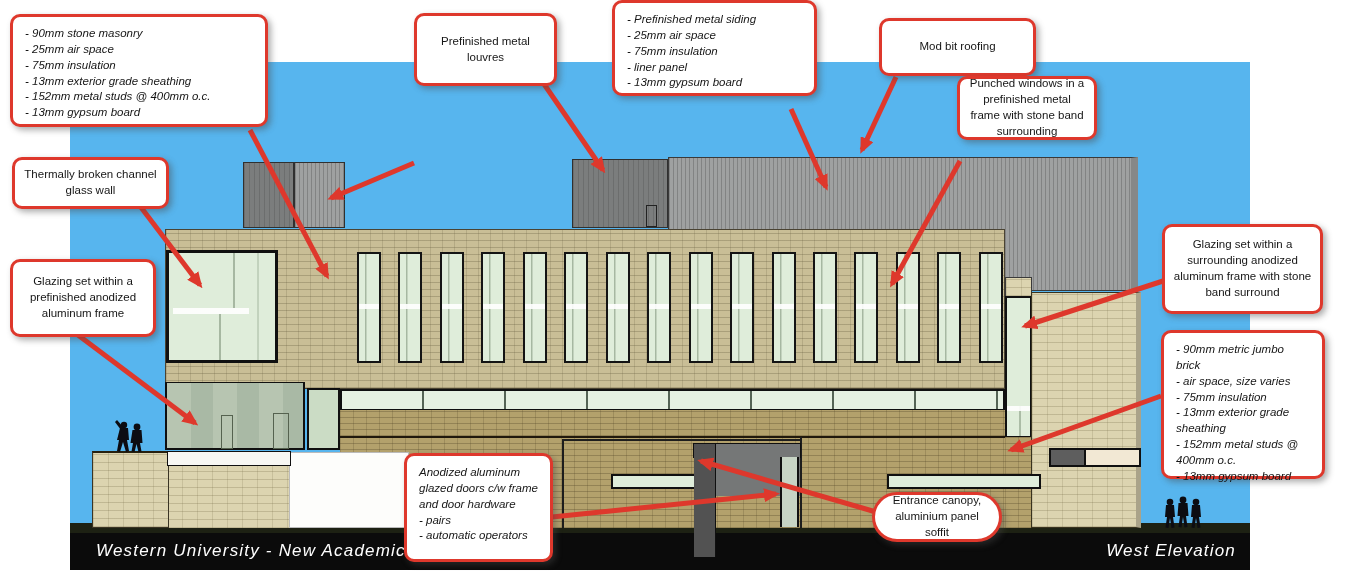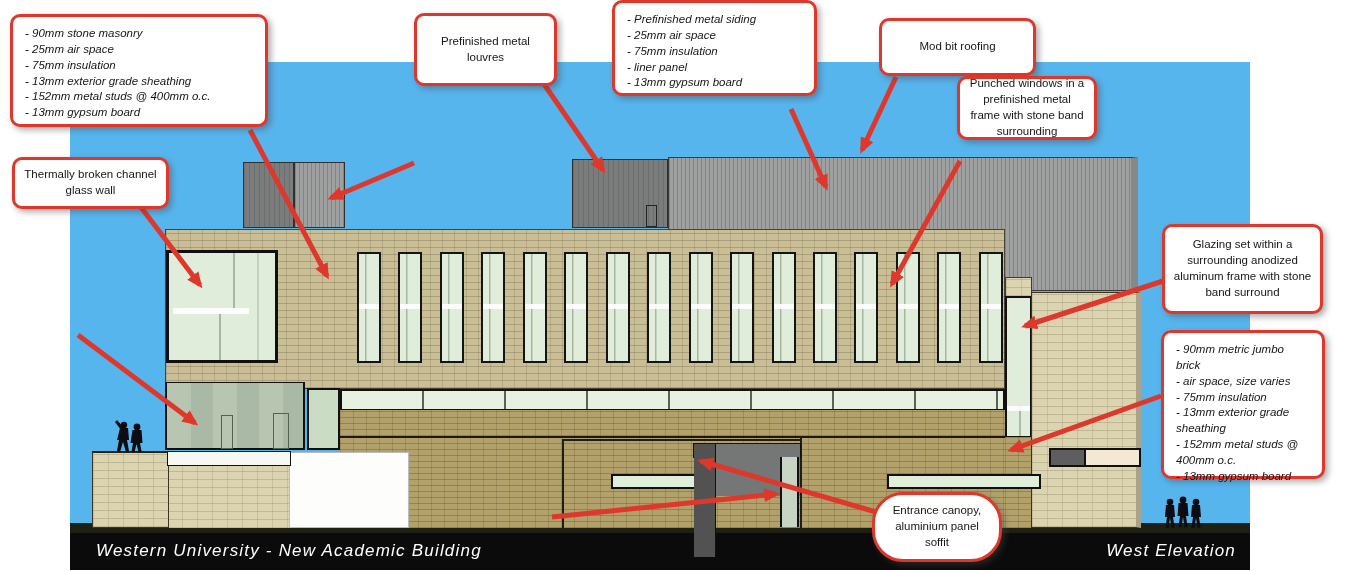--- a/index.html
+++ b/index.html
@@ -128,21 +128,21 @@
   .c2  { left:12px;  top:157px; width:157px; height:52px; }
   .c3  { left:10px;  top:259px; width:146px; height:78px; }
   .c4  { left:414px; top:13px;  width:143px; height:73px; }
   .c5  { left:414px; top:134px; width:144px; height:54px; }
   .c6  { left:612px; top:0;  width:205px; height:96px; }
   .c7  { left:879px; top:18px;  width:157px; height:58px; }
   .c8  { left:957px; top:76px;  width:140px; height:64px; }
   .c9  { left:1162px; top:224px; width:161px; height:90px; }
   .c10 { left:1161px; top:330px; width:164px; height:149px; }
   .c11 { left:404px; top:453px; width:149px; height:109px; }
-  .c12 { left:872px; top:492px; width:130px; height:70px;border-radius:31px; }
+  .c12 { left:872px; top:492px; width:130px; height:50px;border-radius:31px; }
 </style>
 </head>
 <body>
 
 <div class="canvas">
 
   <div class="abs sky"></div>
   <div class="abs ground"></div>
 
   <div class="abs grey-right siding"></div>
@@ -240,35 +240,39 @@
     </g>
   </svg>
 
   <div class="callout list c1">- 90mm stone masonry
 - 25mm air space
 - 75mm insulation
 - 13mm exterior grade sheathing
 - 152mm metal studs @ 400mm o.c.
 - 13mm gypsum board</div>
   <div class="callout center c2">Thermally broken channel glass wall</div>
+  <div class="callout center c3">Glazing set within a prefinished anodized aluminum frame</div>
   <div class="callout center c4">Prefinished metal louvres</div>
   <div class="callout list c6">- Prefinished metal siding
 - 25mm air space
 - 75mm insulation
 - liner panel
 - 13mm gypsum board</div>
   <div class="callout center c7">Mod bit roofing</div>
   <div class="callout center c8">Punched windows in a prefinished metal frame with stone band surrounding</div>
   <div class="callout center c9">Glazing set within a surrounding anodized aluminum frame with stone band surround</div>
   <div class="callout list c10">- 90mm metric jumbo brick
 - air space, size varies
 - 75mm insulation
 - 13mm exterior grade sheathing
 - 152mm metal studs @ 400mm o.c.
  - 13mm gypsum board</div>
+  <div class="callout list c11">Anodized aluminum glazed doors c/w frame and door hardware
+- pairs
+- automatic operators</div>
   <div class="callout center c12">Entrance canopy, aluminium panel soffit</div>
 
   <div class="abs bar">
     <span class="tl">Western University - New Academic Building</span>
     <span class="tr">West Elevation</span>
   </div>
 
 </div>
 
 </body></html>

